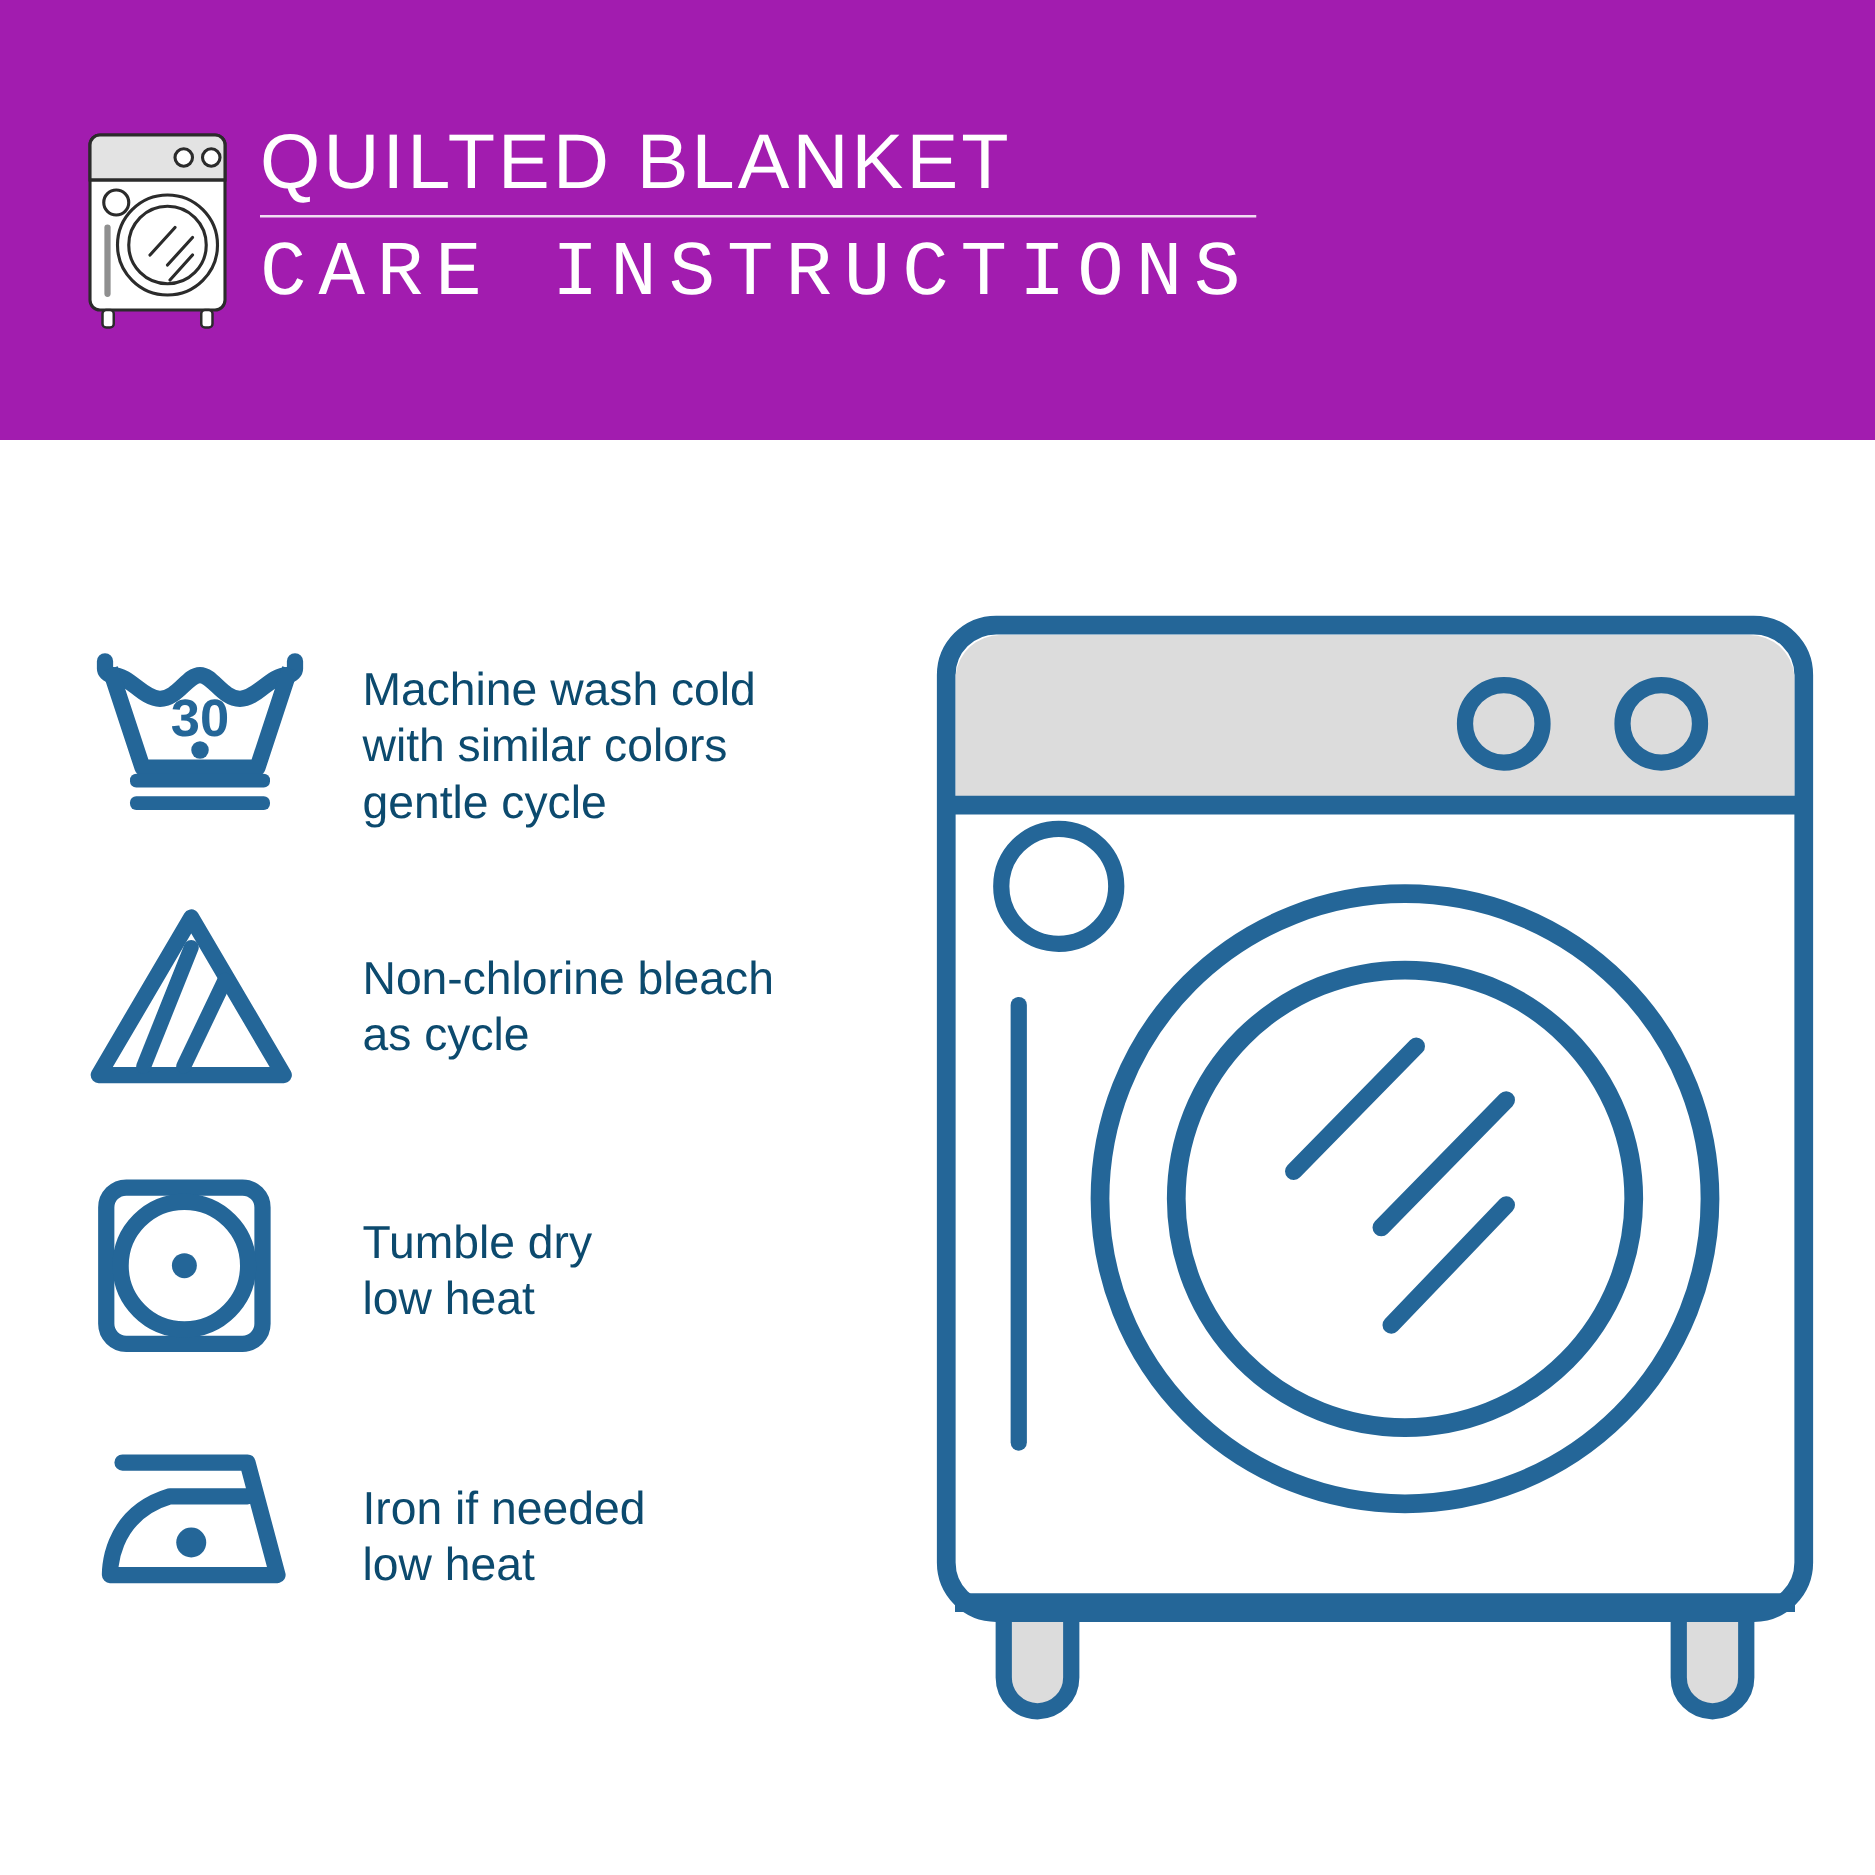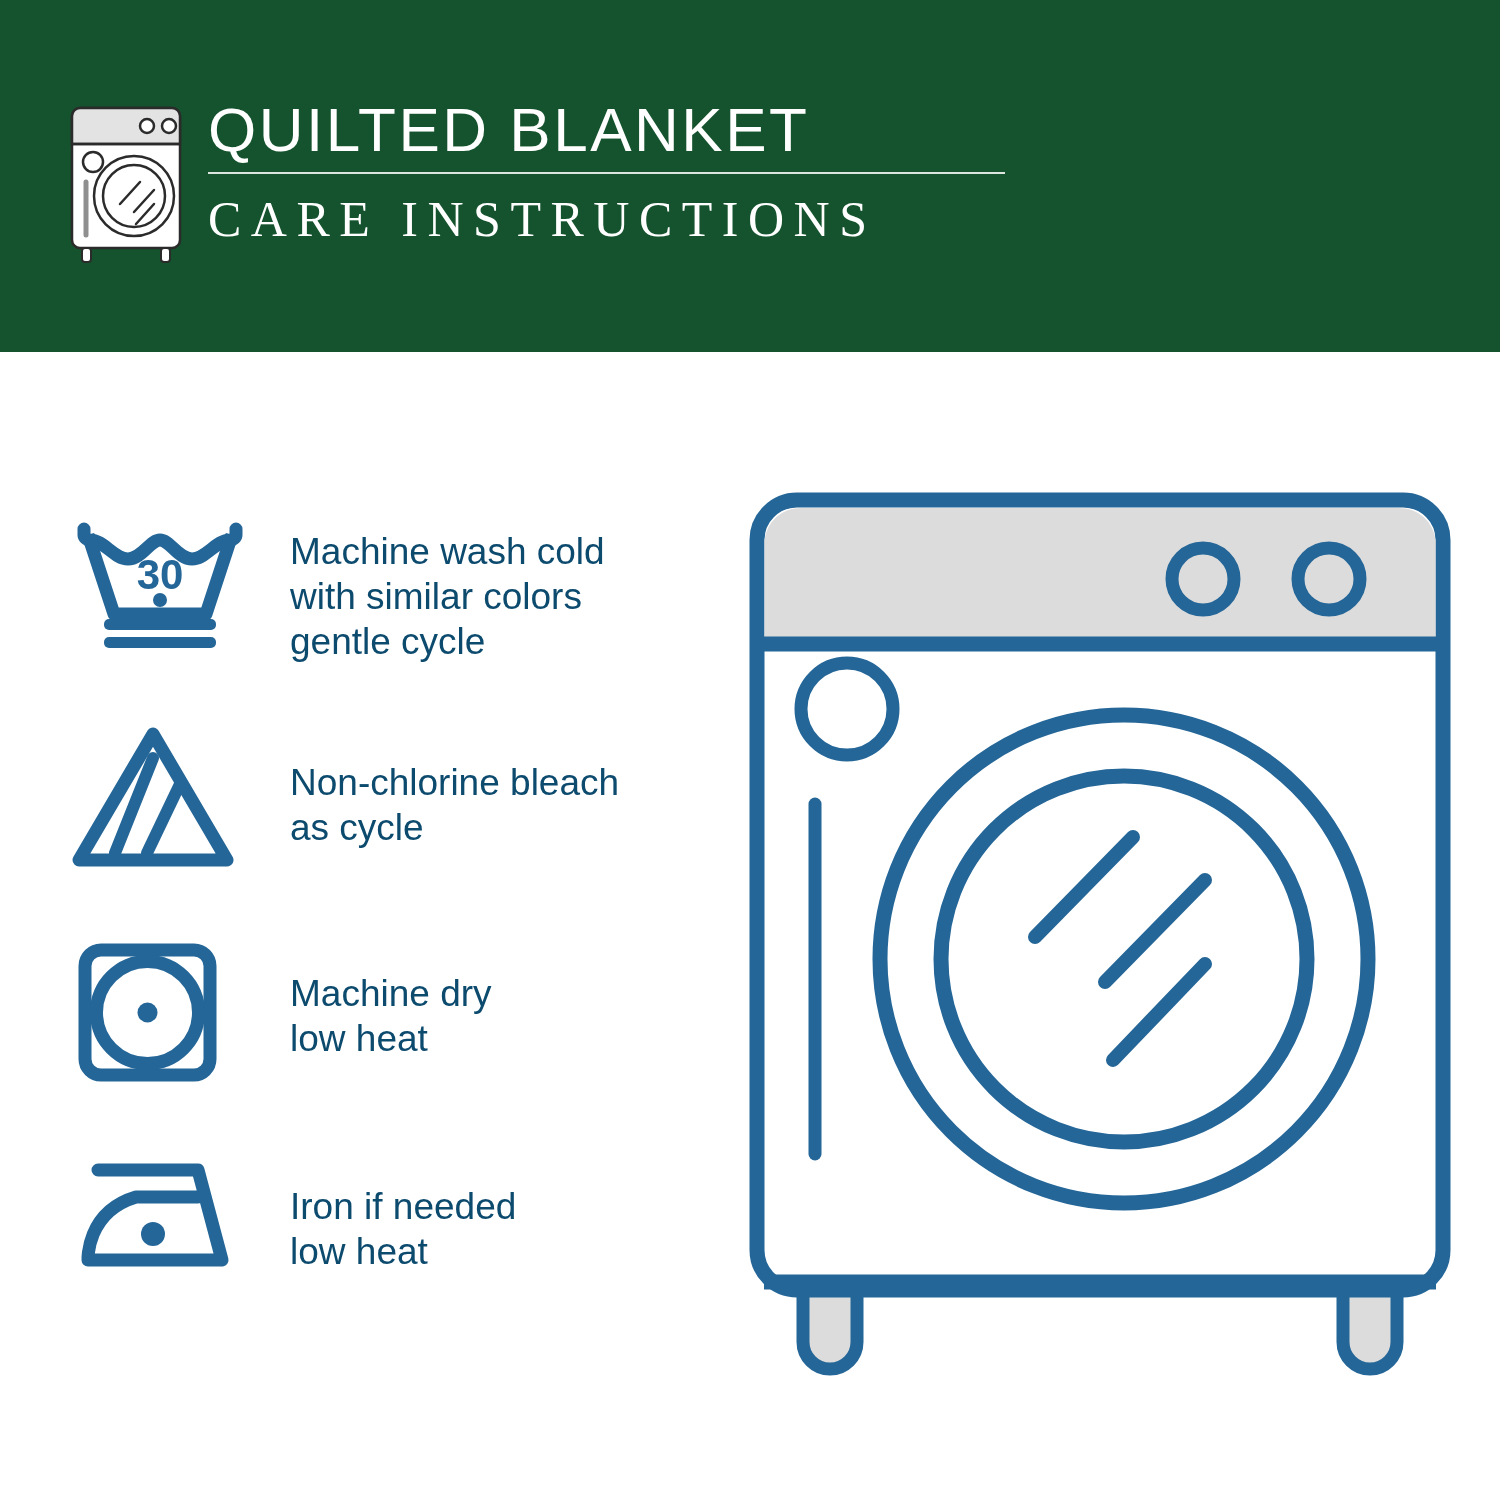--- a/index.html
+++ b/index.html
@@ -20,21 +20,21 @@
     background: #ffffff;
   }
 
   
   .header {
     position: absolute;
     left: 0;
     top: 0;
     width: 1500px;
     height: 352px;
-    background: #14532d;
+    background: #a21caf;
     box-sizing: border-box;
   }
   .header-inner {
     position: absolute;
     left: 62px;
     top: 96px;
     display: flex;
     align-items: flex-start;
   }
   .brand-icon {
@@ -59,25 +59,25 @@
   }
   .title-rule {
     height: 2px;
     background: rgba(255,255,255,0.85);
     width: 797px;
     margin-top: 8px;
     margin-bottom: 10px;
   }
   .title-sub {
     color: #ffffff;
-    font-size: 50px;
+    font-size: 62px;
     line-height: 70px;
     font-weight: 300;
     letter-spacing: 9.5px;
-    font-family: Liberation Serif, serif;
+    font-family: Liberation Mono, monospace;
     white-space: nowrap;
   }
 
   
   .content {
     position: absolute;
     left: 0;
     top: 352px;
     width: 1500px;
     height: 1148px;
@@ -193,21 +193,21 @@
       </div>
 
       <div class="care-row row-dry">
         <div class="care-symbol">
           <svg width="180" height="150" viewBox="0 0 180 150">
             <rect x="15" y="13" width="125" height="125" rx="16" fill="none" stroke="#246698" stroke-width="13"></rect>
             <circle cx="77.5" cy="75.5" r="51" fill="none" stroke="#246698" stroke-width="13"></circle>
             <circle cx="77.5" cy="75.5" r="10" fill="#246698"></circle>
           </svg>
         </div>
-        <div class="care-text">Machine dry
+        <div class="care-text">Tumble dry
 low heat</div>
       </div>
 
       <div class="care-row row-iron">
         <div class="care-symbol">
           <svg width="180" height="150" viewBox="0 0 180 150">
             <path d="M28 18 L128 18 L152 108 L18 108 C18 108 16 60 66 45 L128 45" fill="none" stroke="#246698" stroke-width="13" stroke-linecap="round" stroke-linejoin="round"></path>
             <circle cx="83" cy="82" r="12" fill="#246698"></circle>
           </svg>
         </div>

